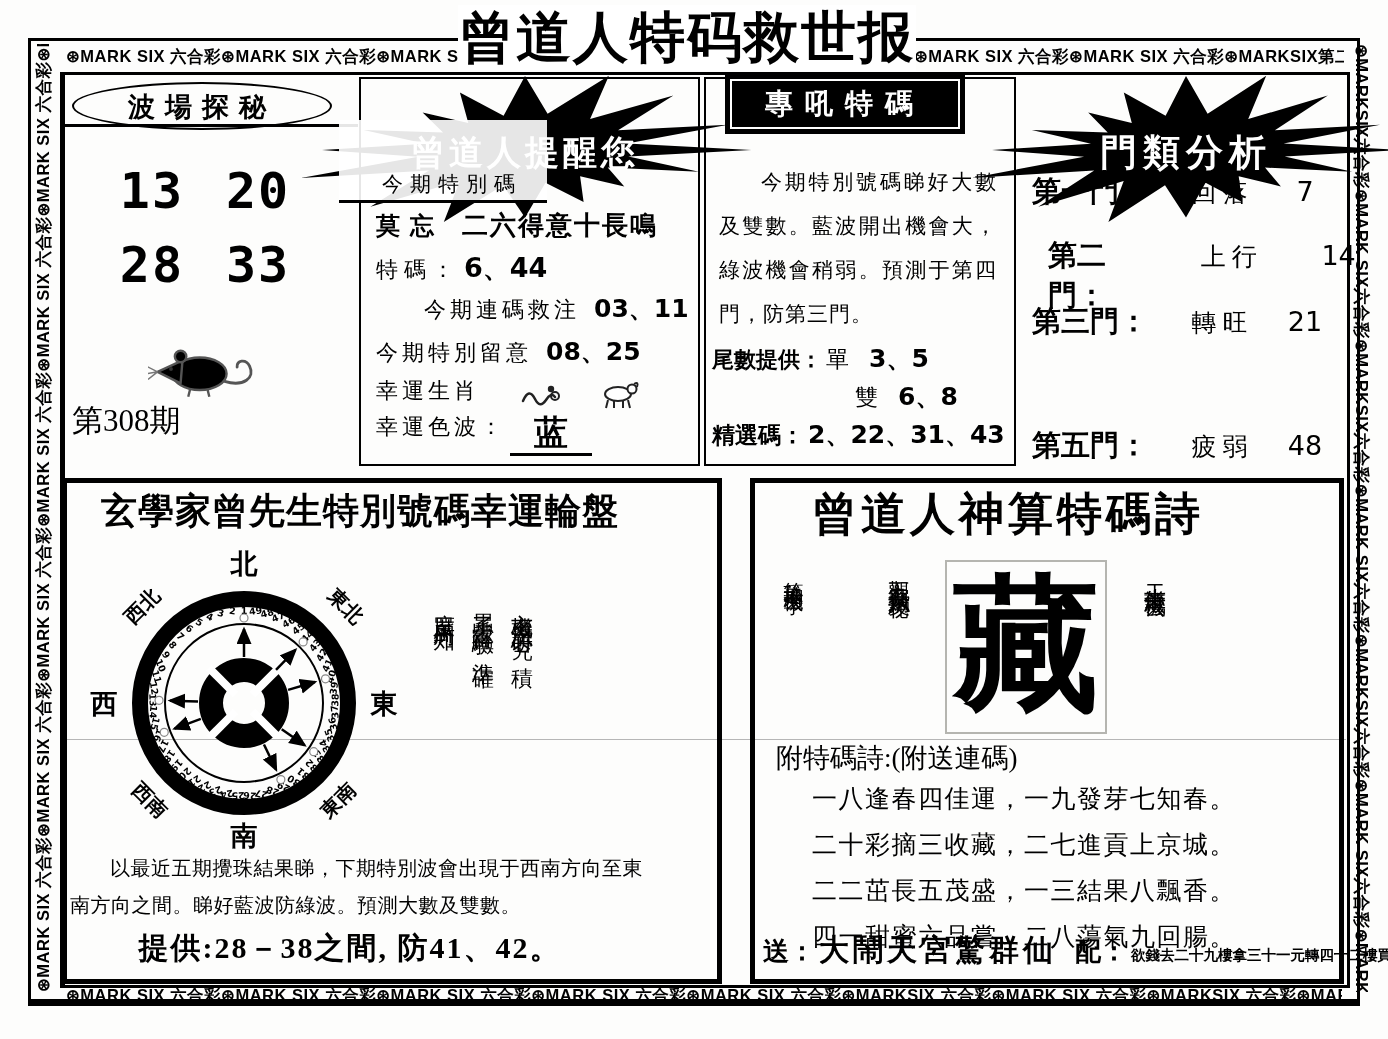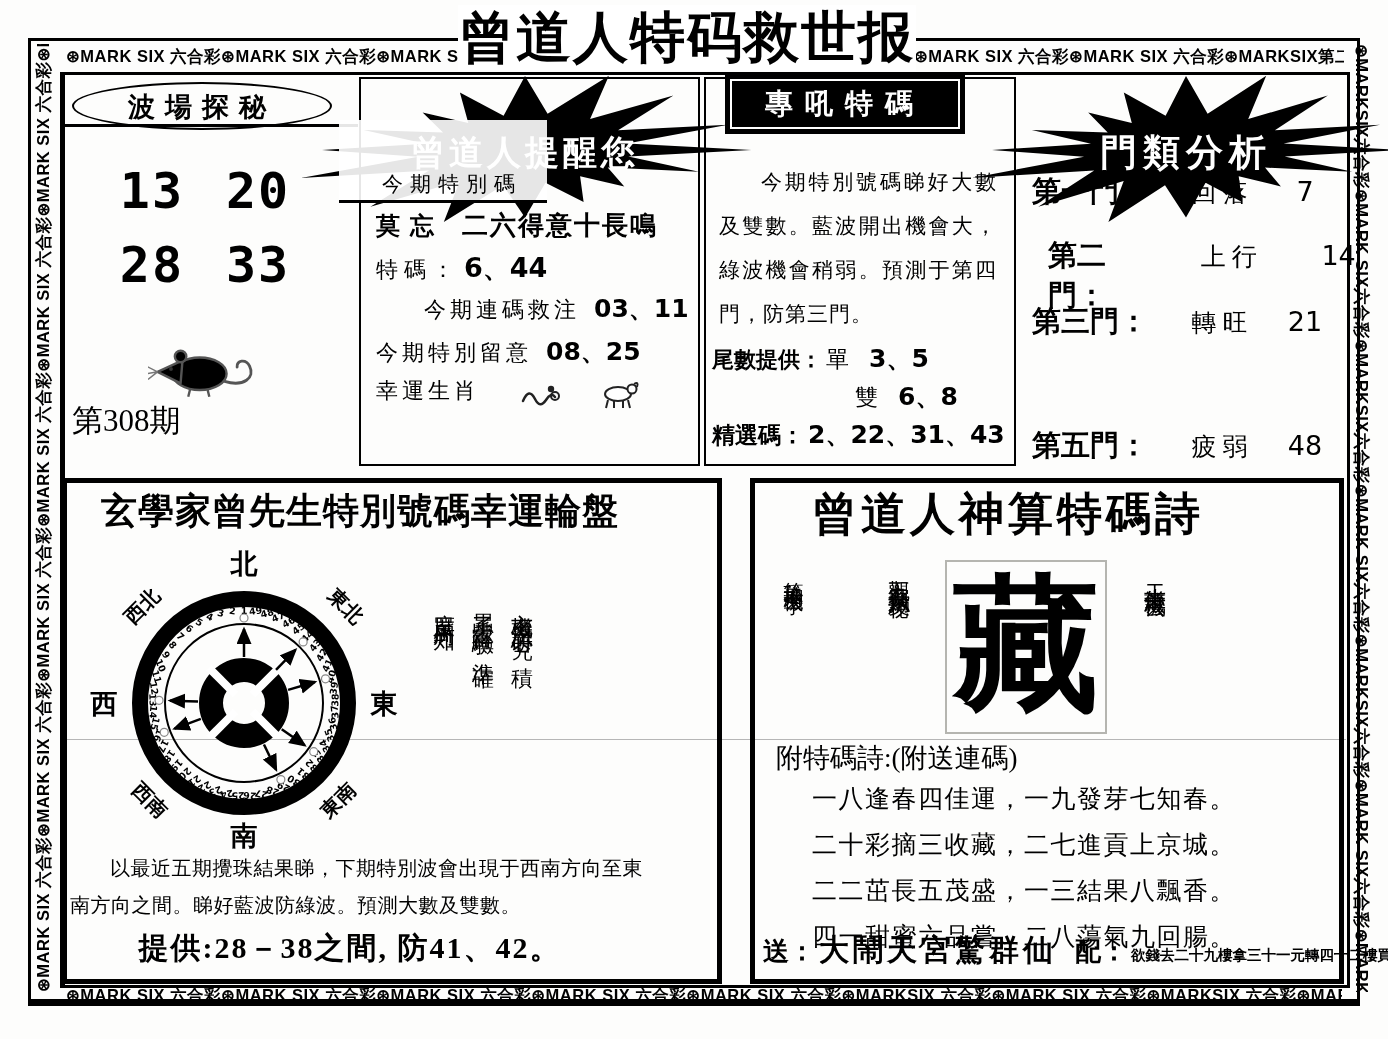--- a/index.html
+++ b/index.html
@@ -116,20 +116,24 @@
       <path d="M3,22 q6,-14 12,-2 q5,10 11,1 q5,-8 9,-3" fill="none" stroke="#222" stroke-width="2.5" stroke-linecap="round"></path>
       <circle cx="35" cy="17" r="4" fill="none" stroke="#222" stroke-width="2"></circle>
       <circle cx="31" cy="10" r="3.2" fill="#222"></circle>
     </svg>
     <svg width="44" height="30" viewBox="0 0 44 30" style="vertical-align:middle;margin-left:30px;">
       <ellipse cx="22" cy="15" rx="13" ry="7" fill="#fff" stroke="#222" stroke-width="2"></ellipse>
       <path d="M12,21 l-2,8 M18,22 l0,7 M27,22 l0,7 M32,21 l2,8" stroke="#222" stroke-width="2"></path>
       <circle cx="36" cy="10" r="4.5" fill="#fff" stroke="#222" stroke-width="2"></circle>
       <path d="M38,5 q5,-3 3,3" fill="none" stroke="#222" stroke-width="2"></path>
     </svg>
+  </div>
+  <div class="abs row-line" style="left:376px;top:410px;">
+    <span class="lbl" style="letter-spacing:4px;vertical-align:10px;">幸運色波：</span>
+    <span class="underblue">蓝</span>
   </div>
 
   <div class="abs" style="left:704px;top:77px;width:308px;height:385px;border:2px solid #000;"></div>
   <div class="abs roar-head" style="left:725px;top:74px;width:240px;height:60px;">
     <span>專吼特碼</span>
   </div>
   <div class="abs para" style="left:719px;top:160px;width:278px;">今期特別號碼睇好大數及雙數。藍波開出機會大，綠波機會稍弱。預測于第四門，防第三門。</div>
   <div class="abs row-line" style="left:712px;top:342px;">
     <span style="font-size:22px;font-weight:900;">尾數提供：</span>
     <span style="font-size:23px;">單</span>

